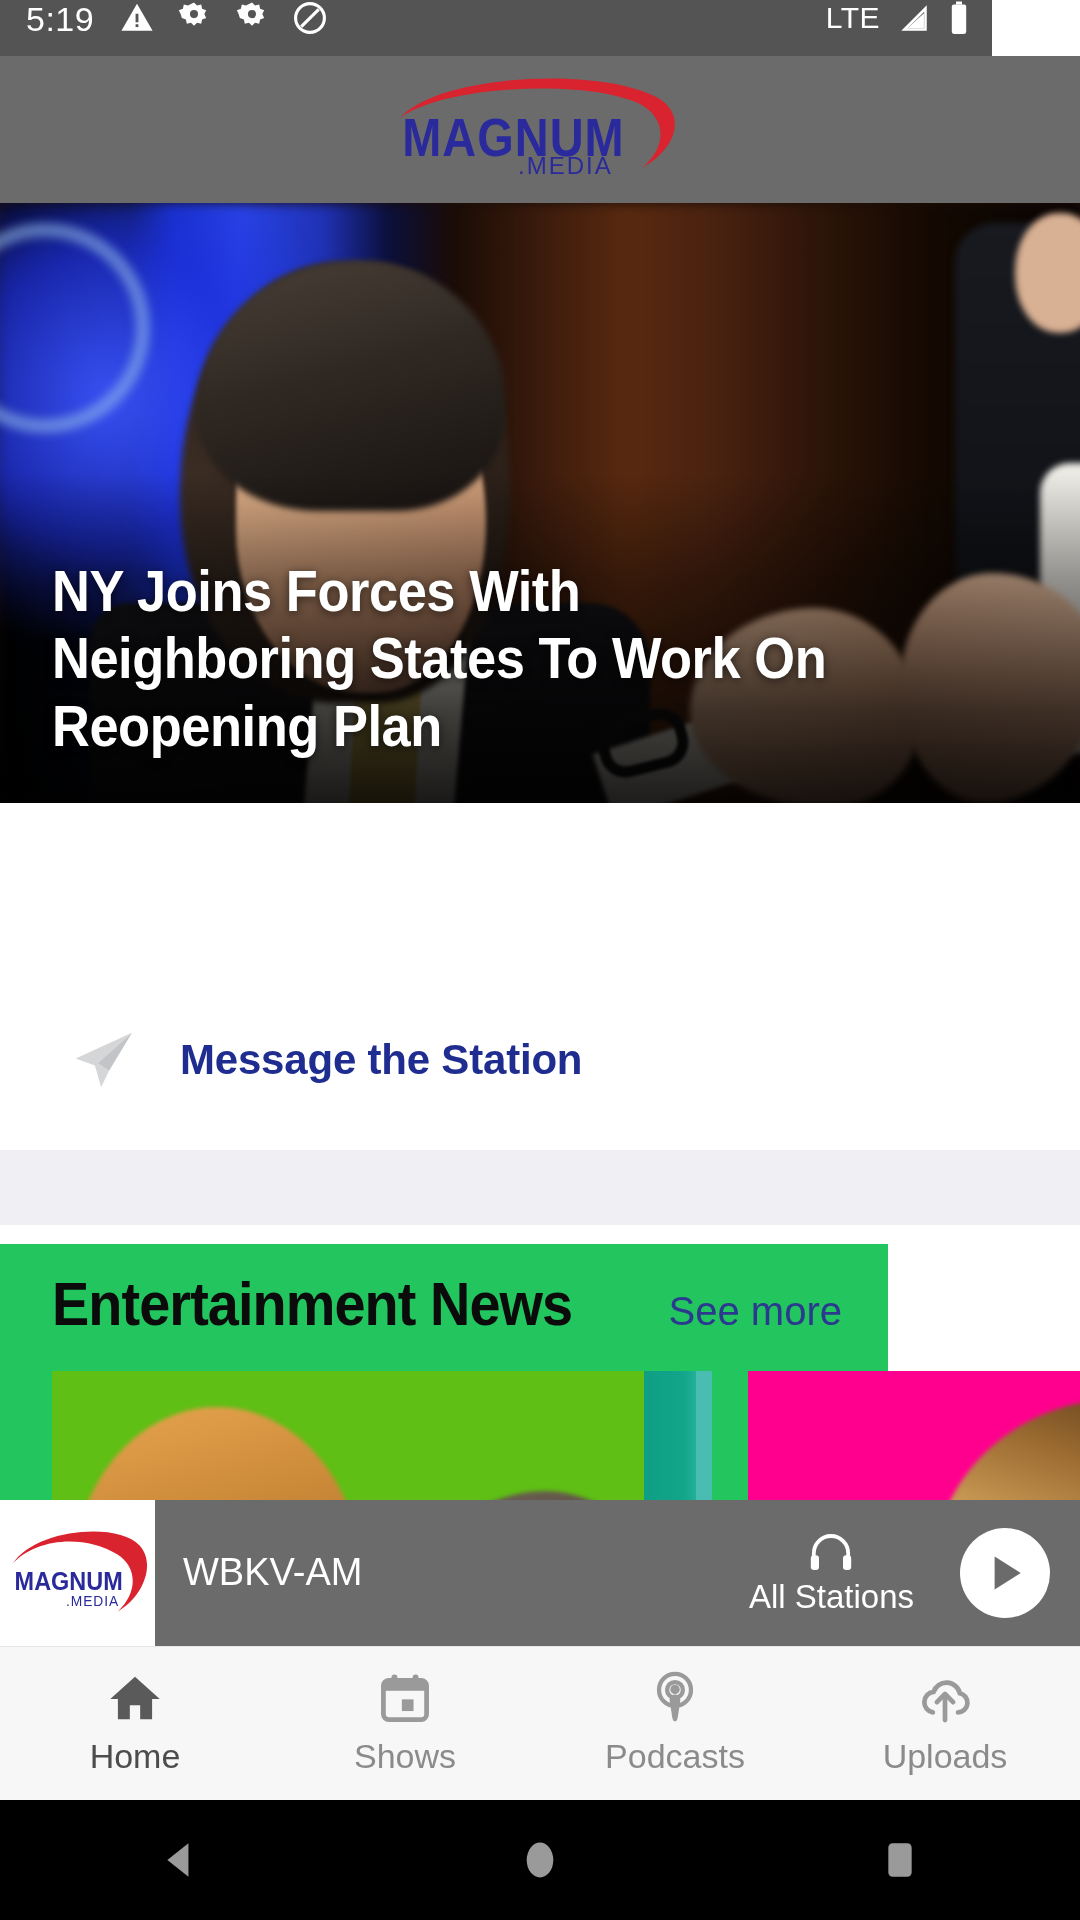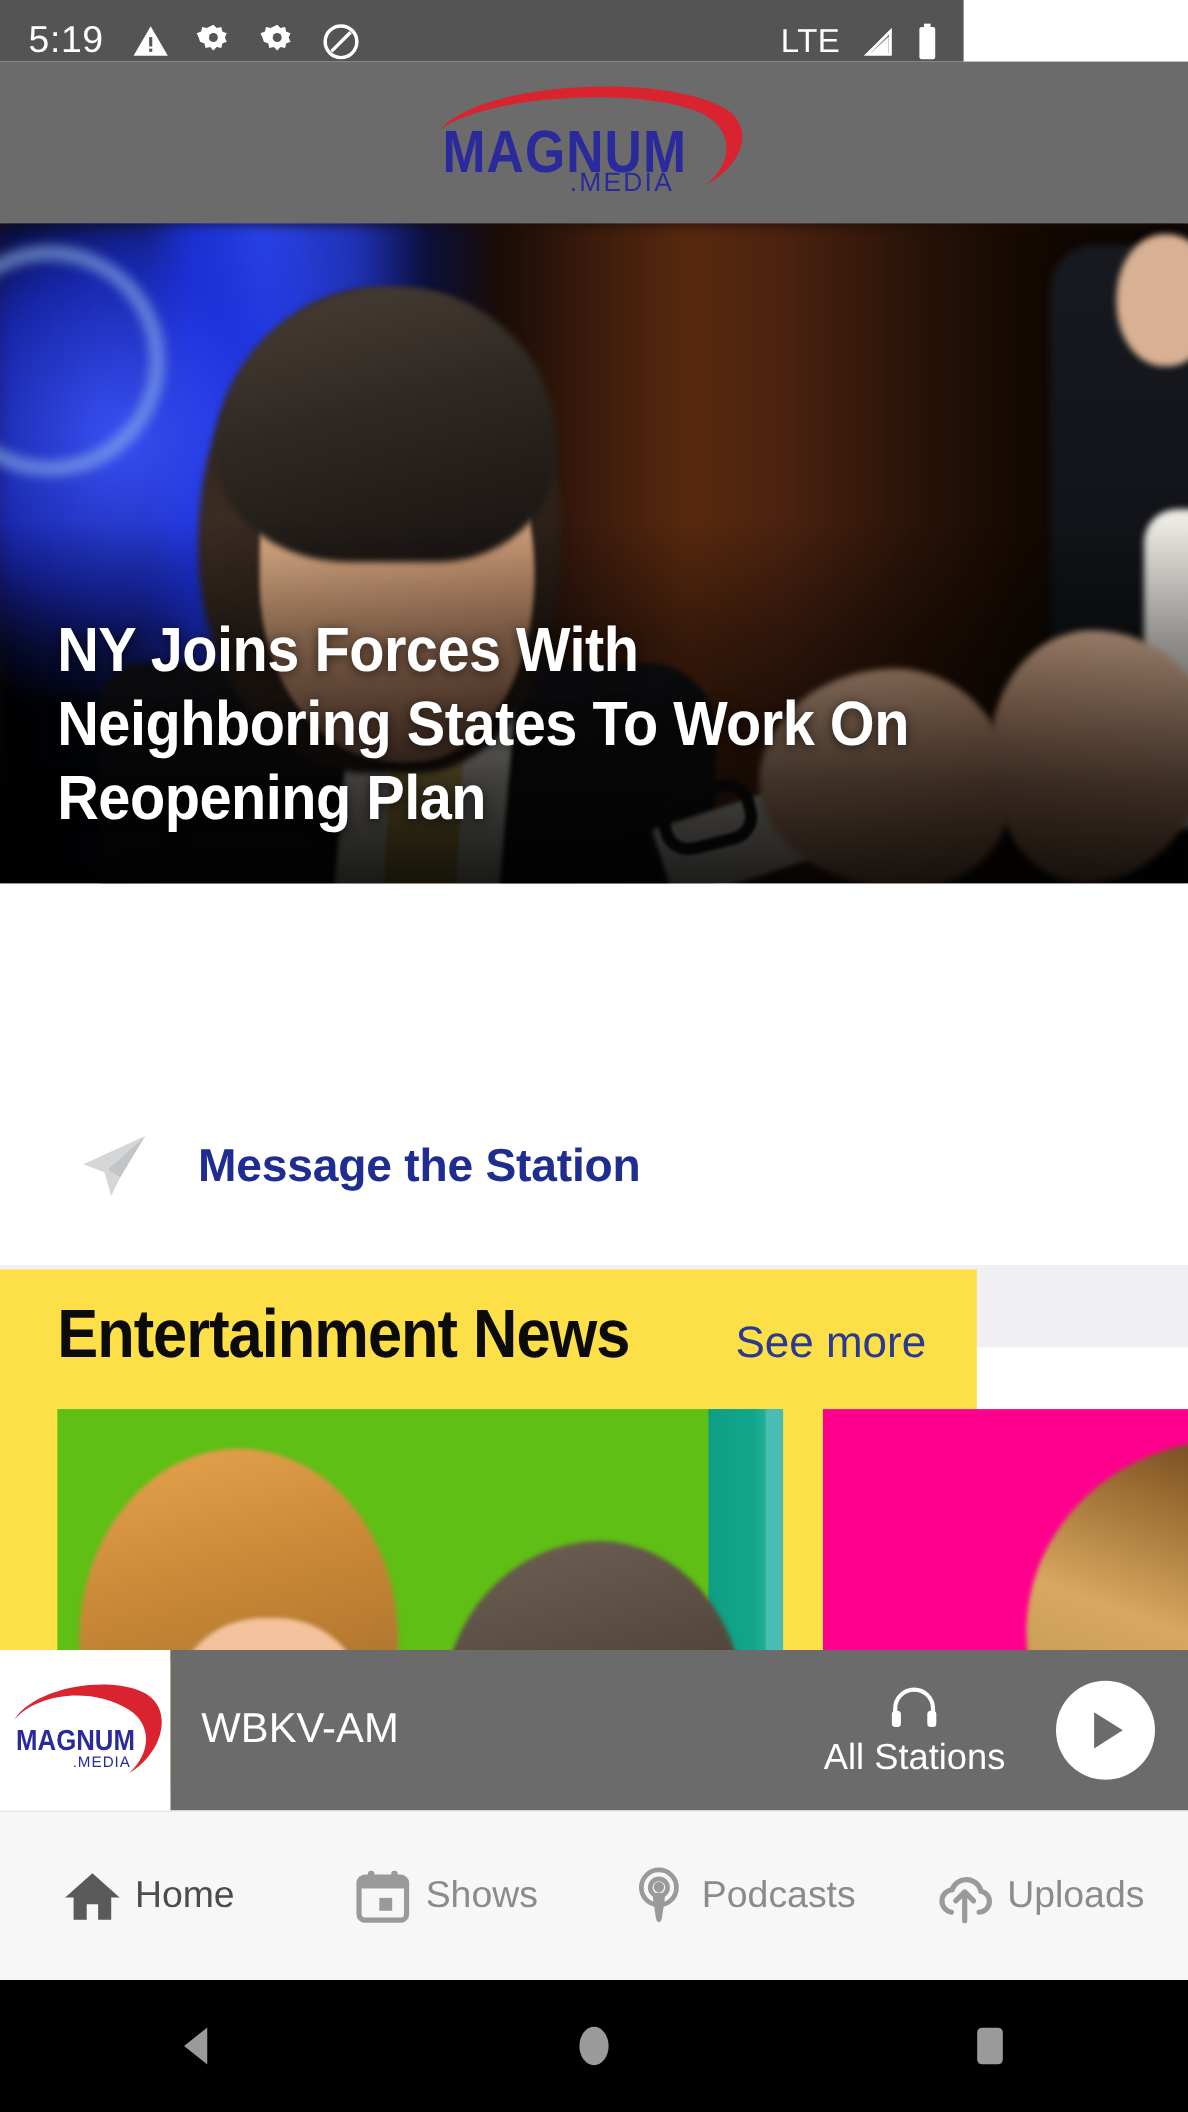--- a/index.html
+++ b/index.html
@@ -7,22 +7,22 @@
   html, body {
     width:1080px; height:1920px;
     background:#ffffff;
     font-family:"Liberation Sans", sans-serif;
     overflow:hidden;
   }
   #screen { position:relative; width:1080px; height:1920px; background:#fff; }
 
   
   .status-bar {
-    position:absolute; top:0; left:0; width:876px; height:56px;
-    background:#545454; display:flex; align-items:flex-end;
+    position:absolute; top:0; left:0; width:992px; height:56px;
+    background:#545454; display:flex; align-items:flex-start;
     padding:0 22px 0 26px;
   }
   .status-time {
     color:#ffffff; font-size:34px; letter-spacing:0.5px;
     font-family:"Liberation Sans", sans-serif;
   }
   .status-left-icons { display:flex; align-items:center; gap:22px; margin-left:26px; }
   .status-right { margin-left:auto; display:flex; align-items:center; gap:16px; }
   .status-lte { color:#fff; font-size:30px; letter-spacing:0.5px; }
   .sicon { display:block; }
@@ -171,22 +171,22 @@
   }
 
   
   .divider-band {
     position:absolute; top:1150px; left:0; width:1080px; height:75px;
     background:#F0F0F4;
   }
 
   
   .news-section {
-    position:absolute; top:1154px; left:0; width:888px; height:470px;
-    background:#fde047;
+    position:absolute; top:1244px; left:0; width:888px; height:470px;
+    background:#22c55e;
   }
   .news-head {
     display:flex; align-items:baseline; justify-content:space-between;
     padding:24px 46px 0 52px;
   }
   .news-title {
     font-size:62px; font-weight:bold; color:#0b0b0b;
     font-family:"Liberation Sans Narrow","Liberation Sans", sans-serif;
     letter-spacing:-1px; transform:scaleX(.9); transform-origin:left;
   }
@@ -261,21 +261,21 @@
     cursor:pointer; flex:none;
   }
 
   
   .bottom-nav {
     position:absolute; top:1646px; left:0; width:1080px; height:154px;
     background:#F7F7F7; display:flex; align-items:center;
     border-top:1px solid #e6e6e6;
   }
   .nav-item {
-    flex:1; display:flex; flex-direction:row; align-items:center;
+    flex:1; display:flex; flex-direction:column; align-items:center;
     justify-content:center; gap:12px; cursor:pointer;
   }
   .nav-label { font-size:34px; color:#8b8b8b; }
   .nav-item.active .nav-label { color:#4c4c4c; }
   .nav-icon { width:54px; height:54px; display:block; }
 
   
   .android-nav {
     position:absolute; top:1800px; left:0; width:1080px; height:120px;
     background:#000000; display:flex; align-items:center; justify-content:space-around;

